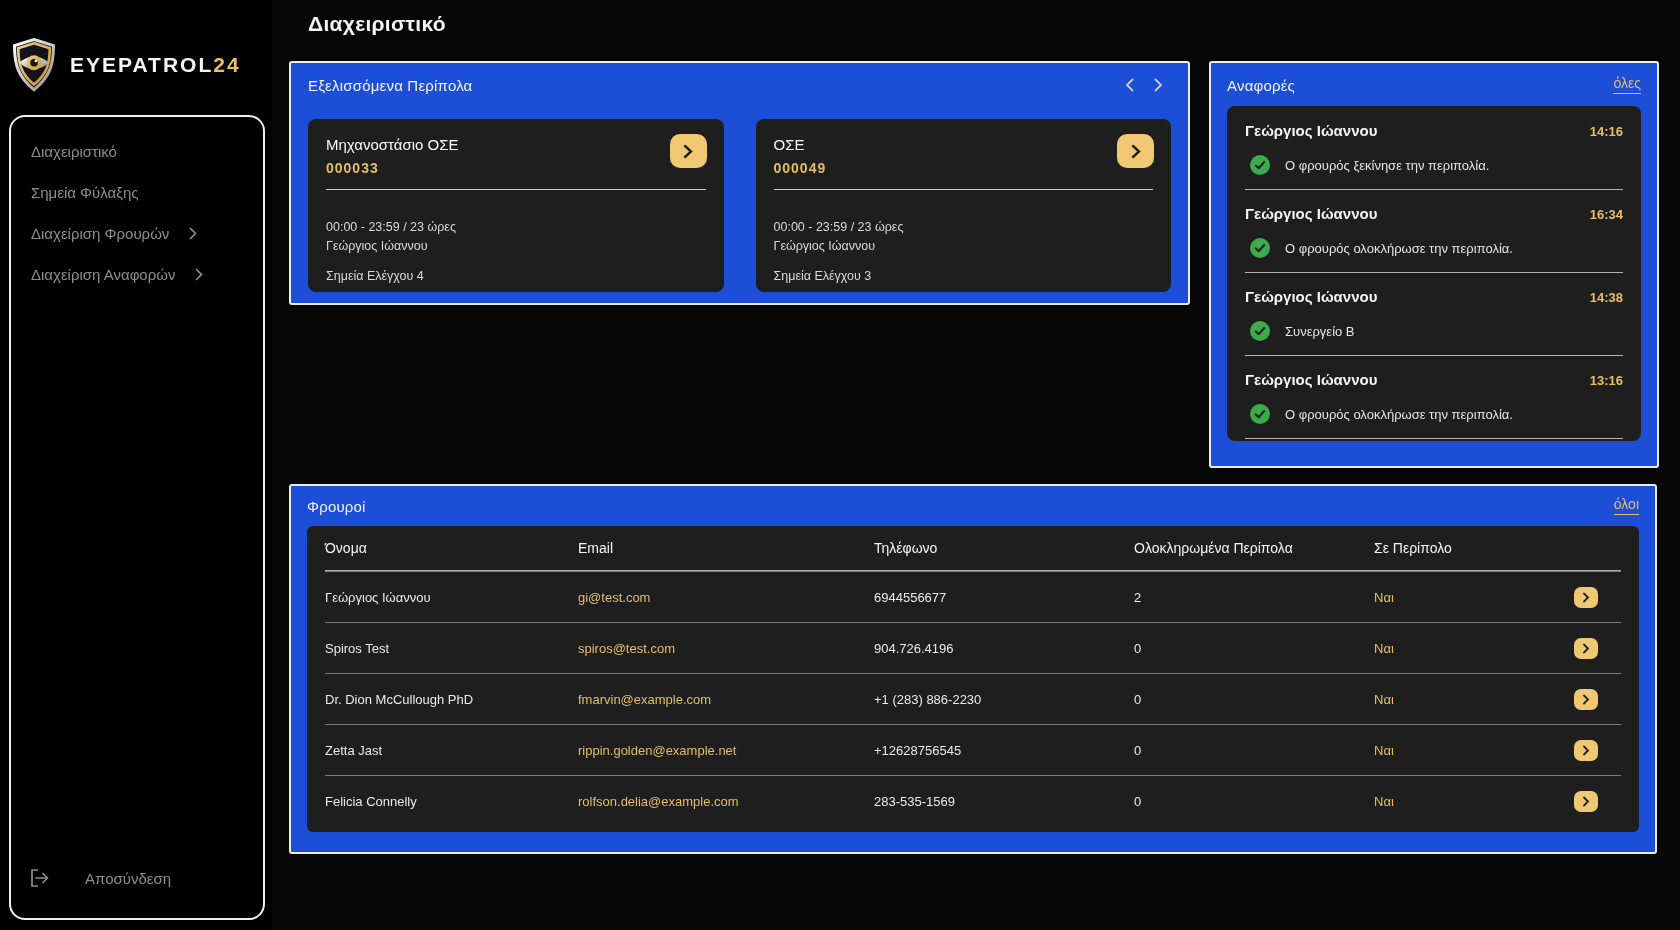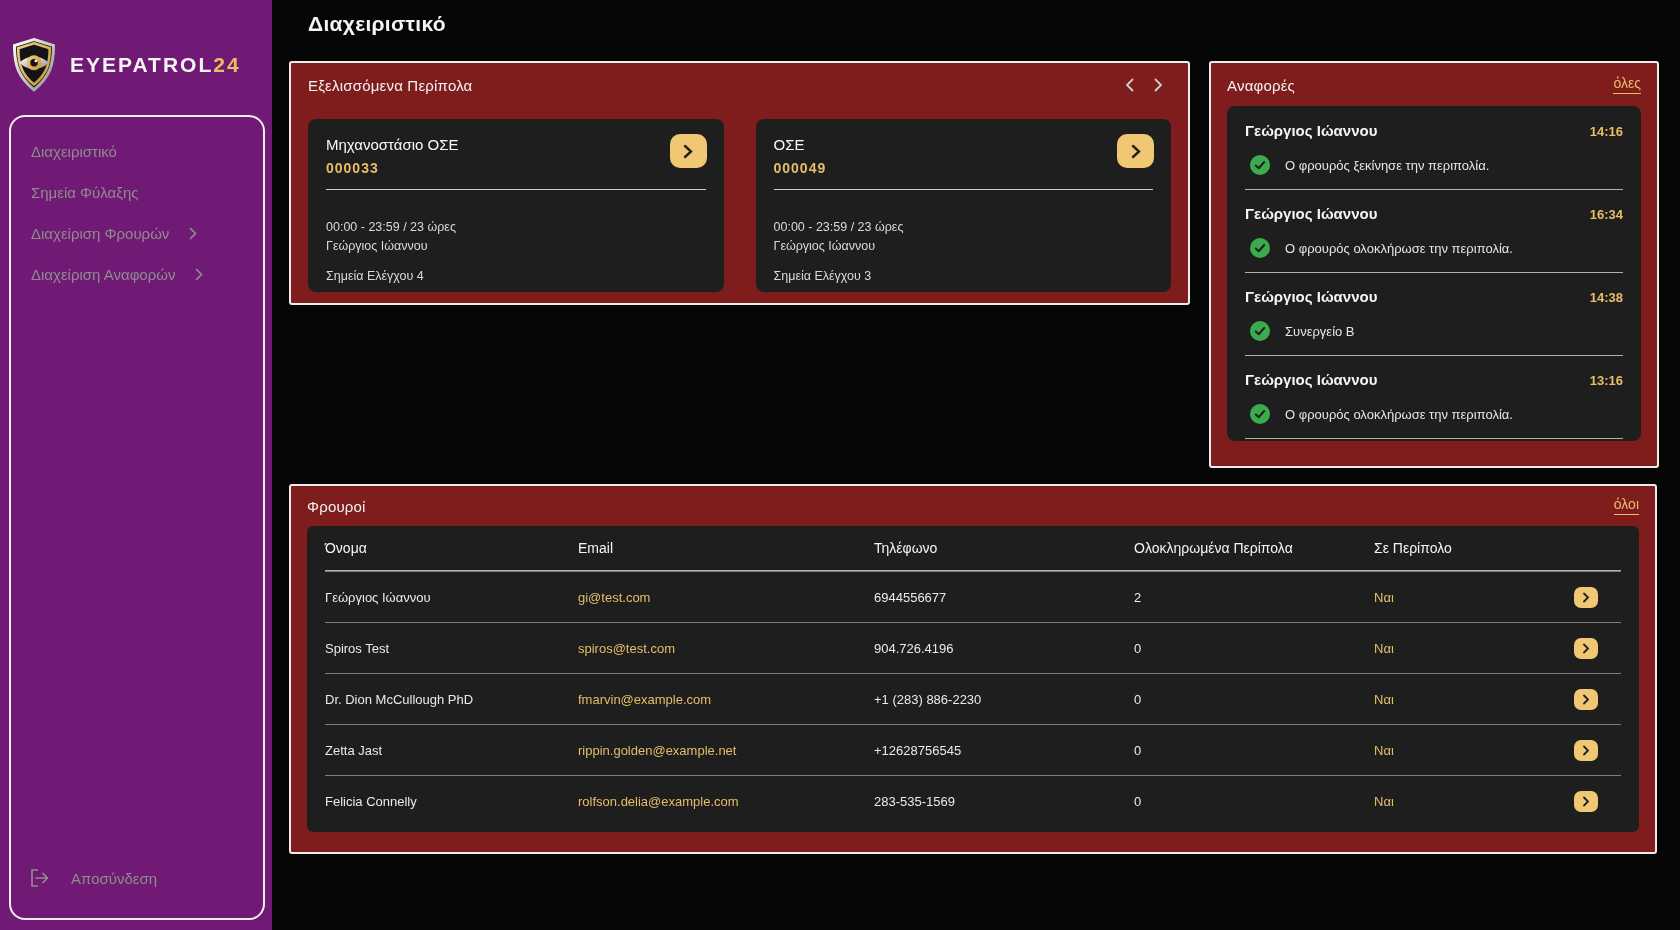--- a/index.html
+++ b/index.html
@@ -6,45 +6,45 @@
   html, body { width: 1680px; height: 930px; }
   body {
     background: #1d1d1d;
     font-family: "Liberation Sans", "DejaVu Sans", sans-serif;
     color: #ededed;
     overflow: hidden;
   }
   .app { display: flex; width: 1680px; height: 930px; }
 
   
-  .sidebar { width: 272px; flex-shrink: 0; position: relative; background: #701a75; }
+  .sidebar { width: 272px; flex-shrink: 0; position: relative; background: #000000; }
   .logo { display: flex; align-items: center; gap: 12px; padding: 38px 0 0 10px; }
   .logo-text { font-size: 21px; font-weight: bold; letter-spacing: 2px; color: #f5f5f5; white-space: nowrap; }
   .logo-text .accent { color: #e9bf66; }
   .nav-box {
     position: absolute; left: 9px; right: 7px; top: 115px; bottom: 10px;
     border: 2px solid #f0f0f0; border-radius: 16px;
     display: flex; flex-direction: column; padding: 14px 0 16px;
   }
   .nav-item {
     display: flex; align-items: center; gap: 20px;
     padding: 12px 20px; font-size: 15px; color: #8d8d8d; cursor: pointer;
   }
   .nav-item .chev { display: flex; color: #8d8d8d; }
   .logout {
-    margin-top: auto; display: flex; align-items: center; gap: 20px;
+    margin-top: auto; display: flex; align-items: center; gap: 34px;
     padding: 14px 18px; font-size: 15px; color: #8d8d8d; cursor: pointer;
   }
 
   
   .content { flex: 1; position: relative; background: #060606; }
   .page-title { position: absolute; left: 36px; top: 12px; font-size: 21px; font-weight: bold; color: #f5f5f5; letter-spacing: 0.3px; }
 
   .panel {
-    position: absolute; background: #7f1d1d;
+    position: absolute; background: #1d4ed8;
     border: 2px solid #ececec; border-radius: 3px;
   }
   .panel-header { display: flex; justify-content: space-between; align-items: center; }
   .panel-title { font-size: 15px; color: #f2f2f2; letter-spacing: 0.2px; }
   .link-gold {
     color: #e9bf66; font-size: 14px; cursor: pointer;
     border-bottom: 1px solid #e9bf66; padding-bottom: 3px; line-height: 1;
   }
 
   

